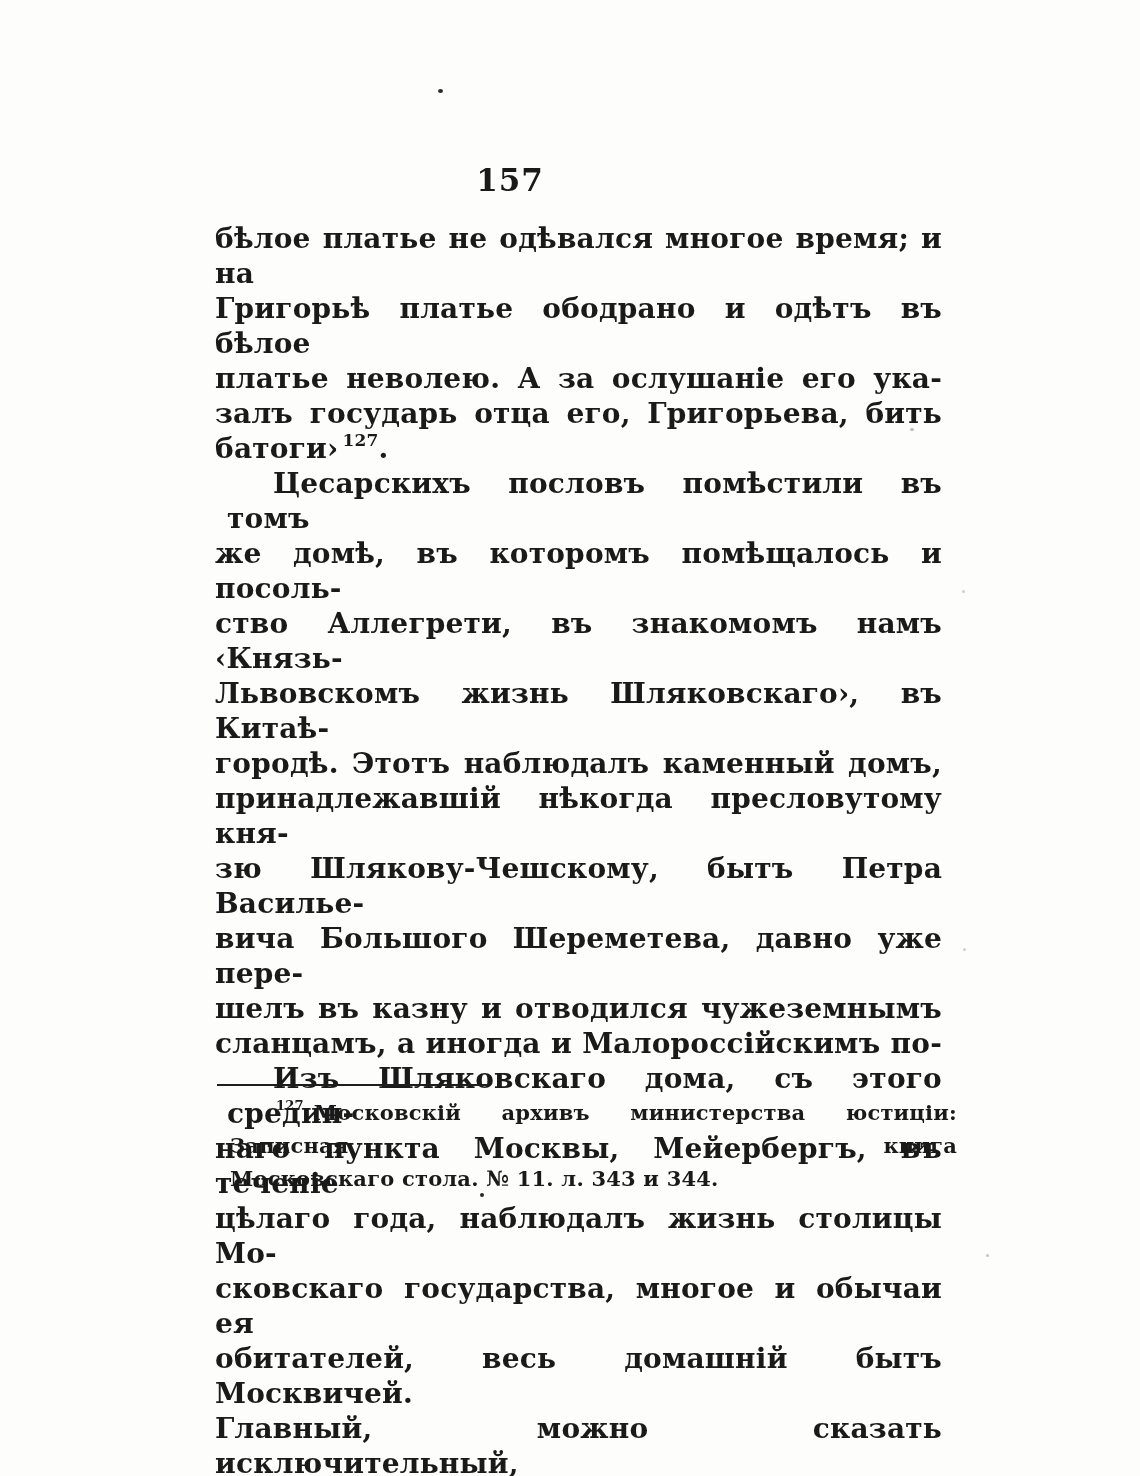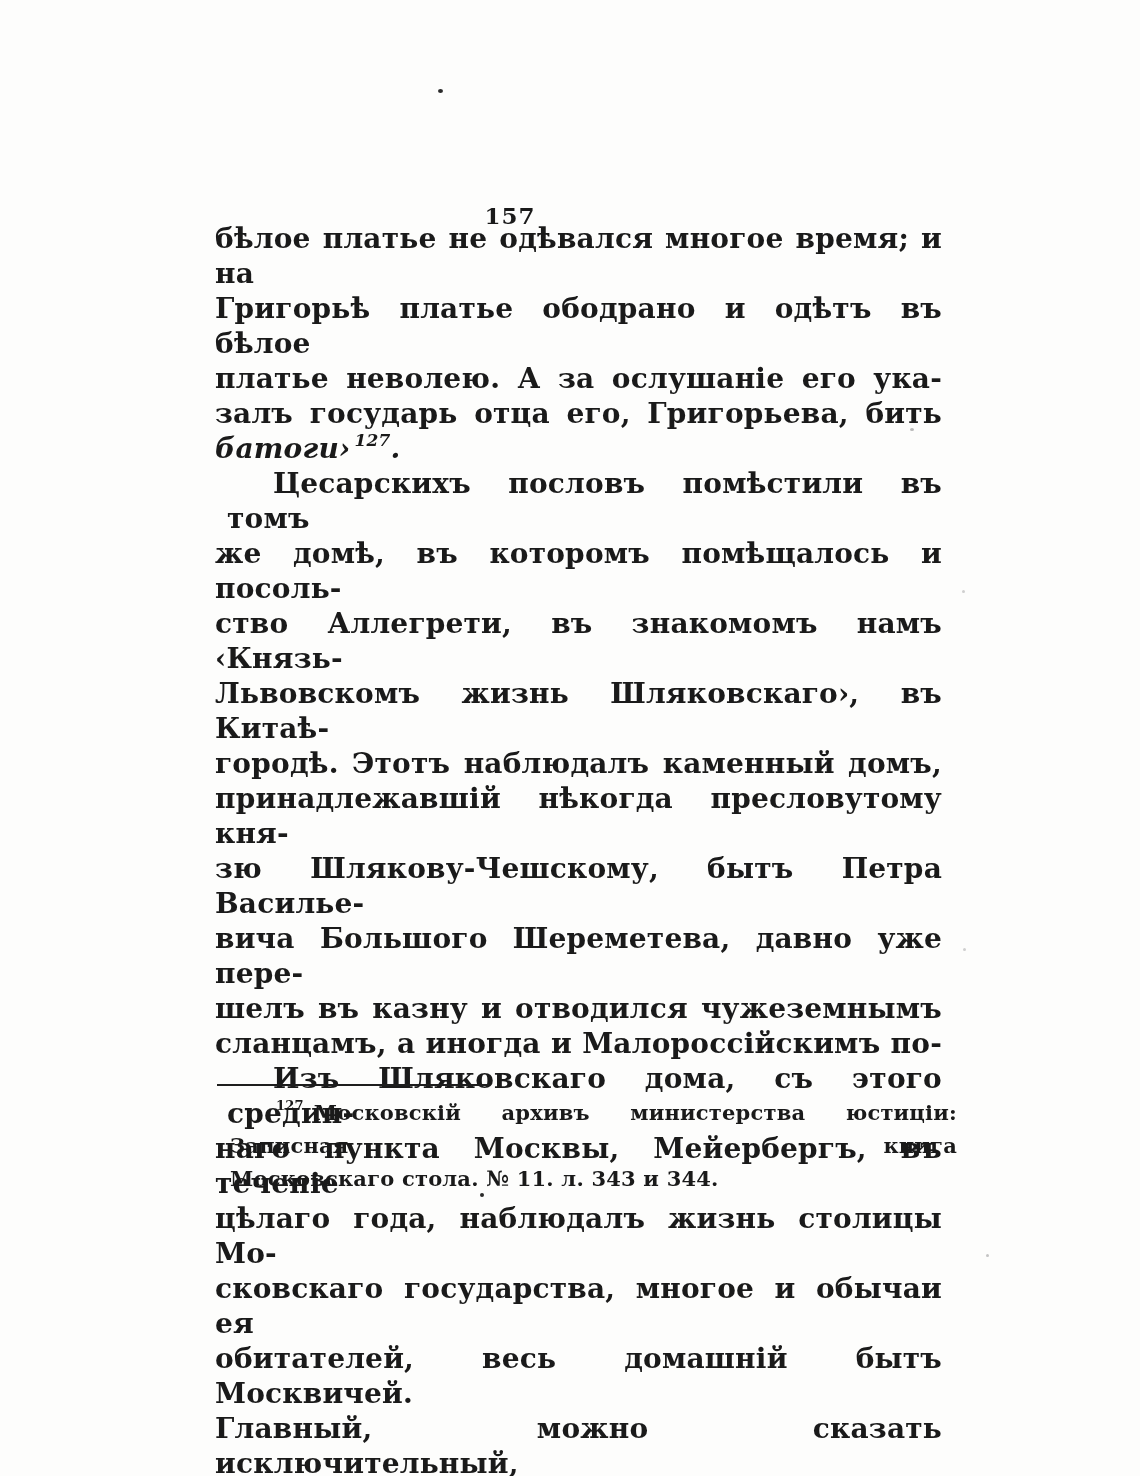--- a/index.html
+++ b/index.html
@@ -14,42 +14,40 @@
     font-family: "DejaVu Serif", serif;
     color: #1a1a1a;
     overflow: hidden;
   }
   .page-number {
     position: absolute;
     left: 430px;
     top: 162px;
     width: 160px;
     text-align: center;
-    font-size: 23px;
+    font-size: 31px;
     font-weight: 700;
     letter-spacing: 1px;
-    margin-top: 40px;
   }
   .text-block {
     position: absolute;
     left: 215px;
     top: 221px;
     width: 727px;
   }
   .line {
     font-size: 28px;
     line-height: 35px;
     font-weight: 700;
     text-align: justify;
     text-align-last: justify;
     letter-spacing: 0.2px;
   }
   .line.end {
     text-align-last: left;
-    font-style: italic;
   }
   .line.indent {
     text-indent: 46px;
     margin-left: 12px;
   }
   .line sup.footref {
     font-size: 17px;
     font-weight: 700;
     line-height: 0;
     position: relative;

